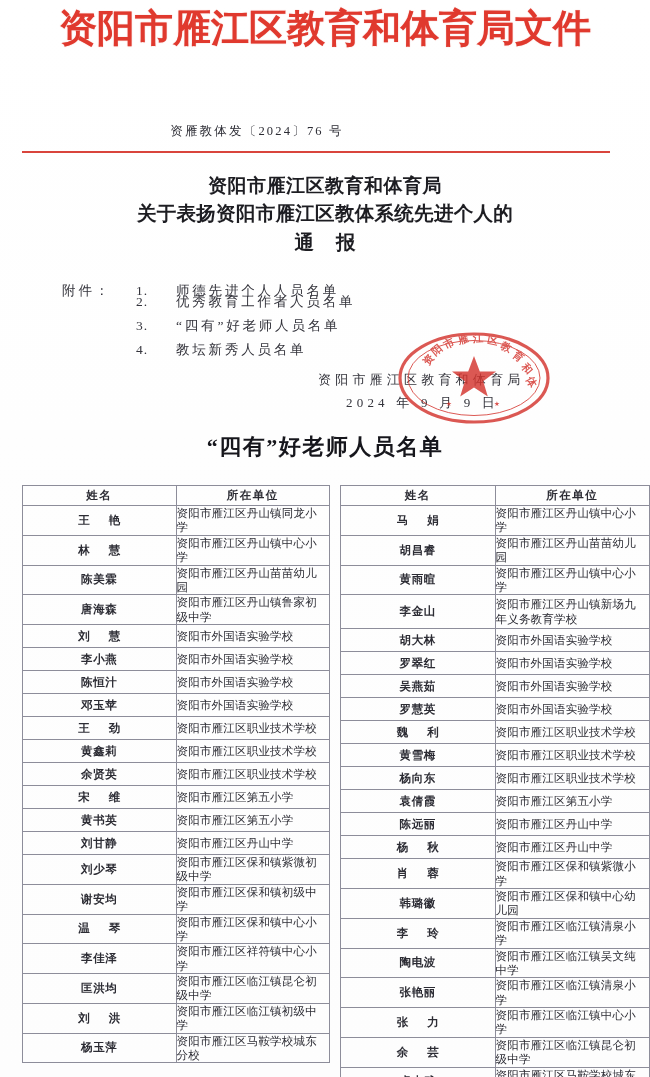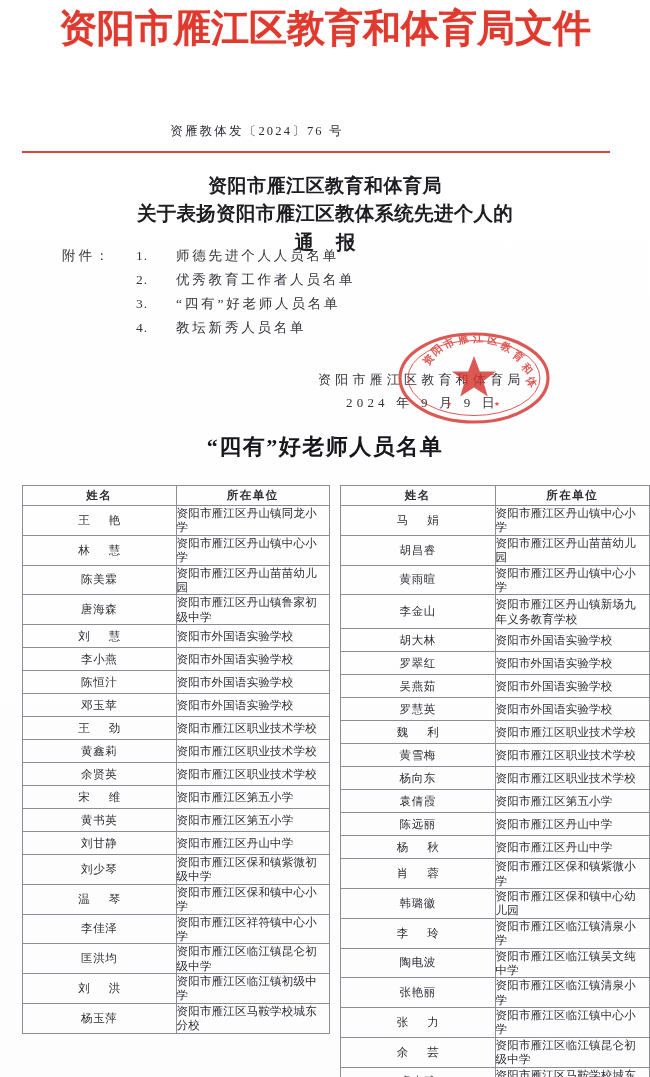--- a/index.html
+++ b/index.html
@@ -104,20 +104,21 @@
   .att-row {
     display: flex;
     align-items: baseline;
     height: 24px;
     letter-spacing: 2.6px;
     white-space: nowrap;
   }
   .att-label {
     width: 74px;
     letter-spacing: 3px;
+    margin-top: 35px;
   }
   .att-num {
     width: 40px;
     letter-spacing: 1px;
   }
   .att-text {
     letter-spacing: 2.8px;
   }
 
   
@@ -200,20 +201,21 @@
     letter-spacing: 1.5px;
     text-align: center;
   }
   table.roster td.nm {
     width: 66px;
     font-size: 11.5px;
     height: 22px;
     text-align: center;
     letter-spacing: 0.6px;
     white-space: nowrap;
+    font-weight: bold;
   }
   table.roster td.nm.sp { letter-spacing: 8px; text-indent: 8px; }
   table.roster td.unit {
     font-size: 11.5px;
     height: 22px;
     text-align: left;
     letter-spacing: 0.2px;
     padding-left: 0;
     line-height: 1.25;
   }
@@ -359,20 +361,24 @@
             </tr>
             <tr>
               <td class="nm">刘甘静</td>
               <td class="unit">资阳市雁江区丹山中学</td>
             </tr>
             <tr>
               <td class="nm">刘少琴</td>
               <td class="unit">资阳市雁江区保和镇紫微初级中学</td>
             </tr>
             <tr>
+              <td class="nm">谢安均</td>
+              <td class="unit">资阳市雁江区保和镇初级中学</td>
+            </tr>
+            <tr>
               <td class="nm sp">温 琴</td>
               <td class="unit">资阳市雁江区保和镇中心小学</td>
             </tr>
             <tr>
               <td class="nm">李佳泽</td>
               <td class="unit">资阳市雁江区祥符镇中心小学</td>
             </tr>
             <tr>
               <td class="nm">匡洪均</td>
               <td class="unit">资阳市雁江区临江镇昆仑初级中学</td>

